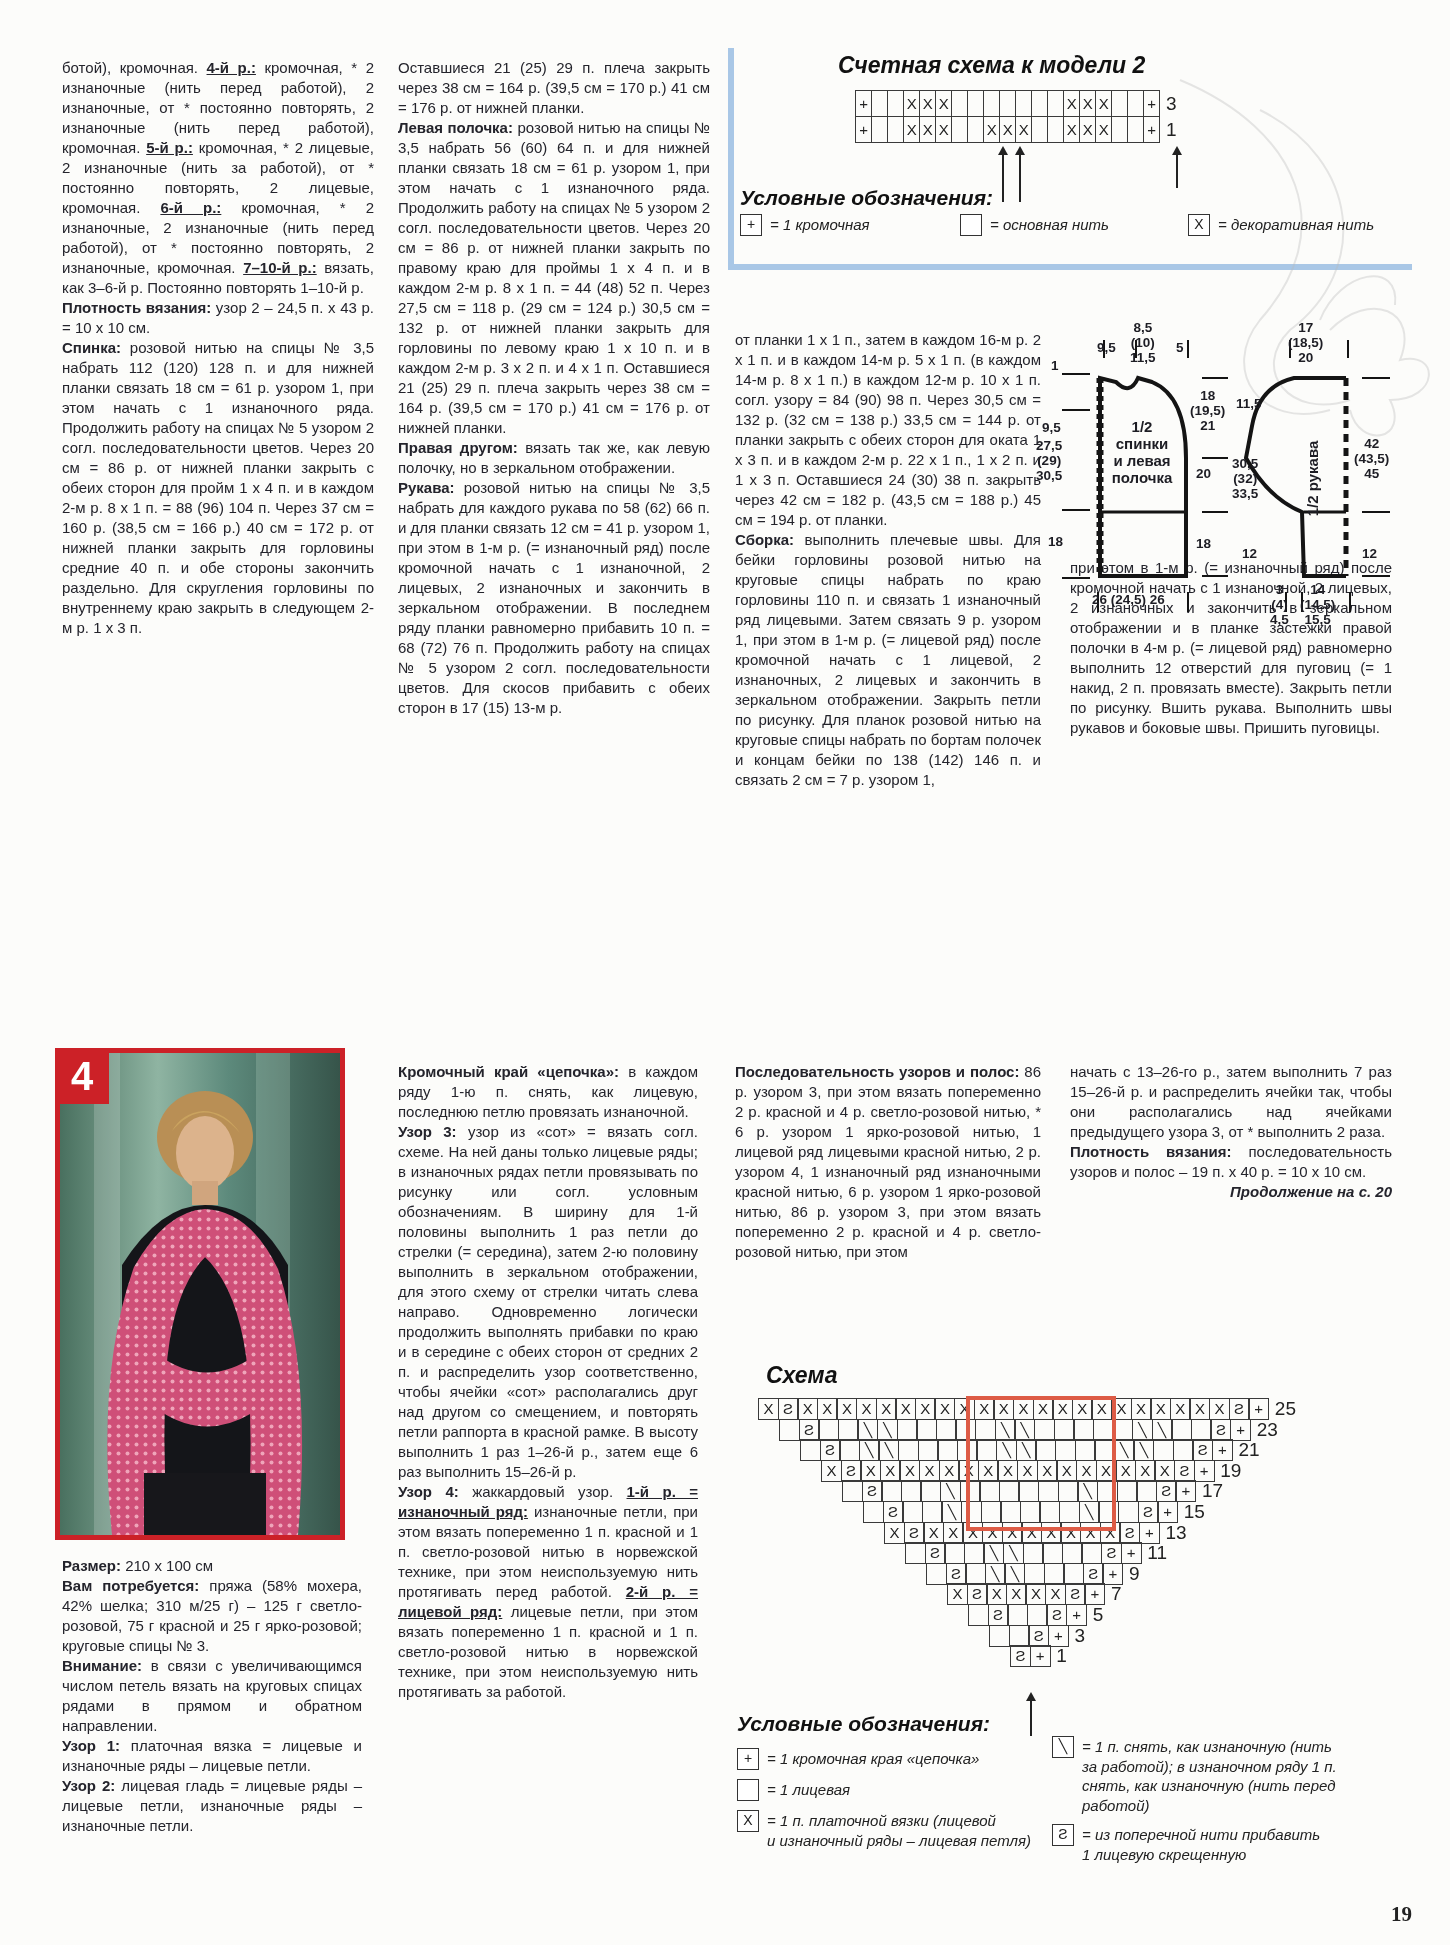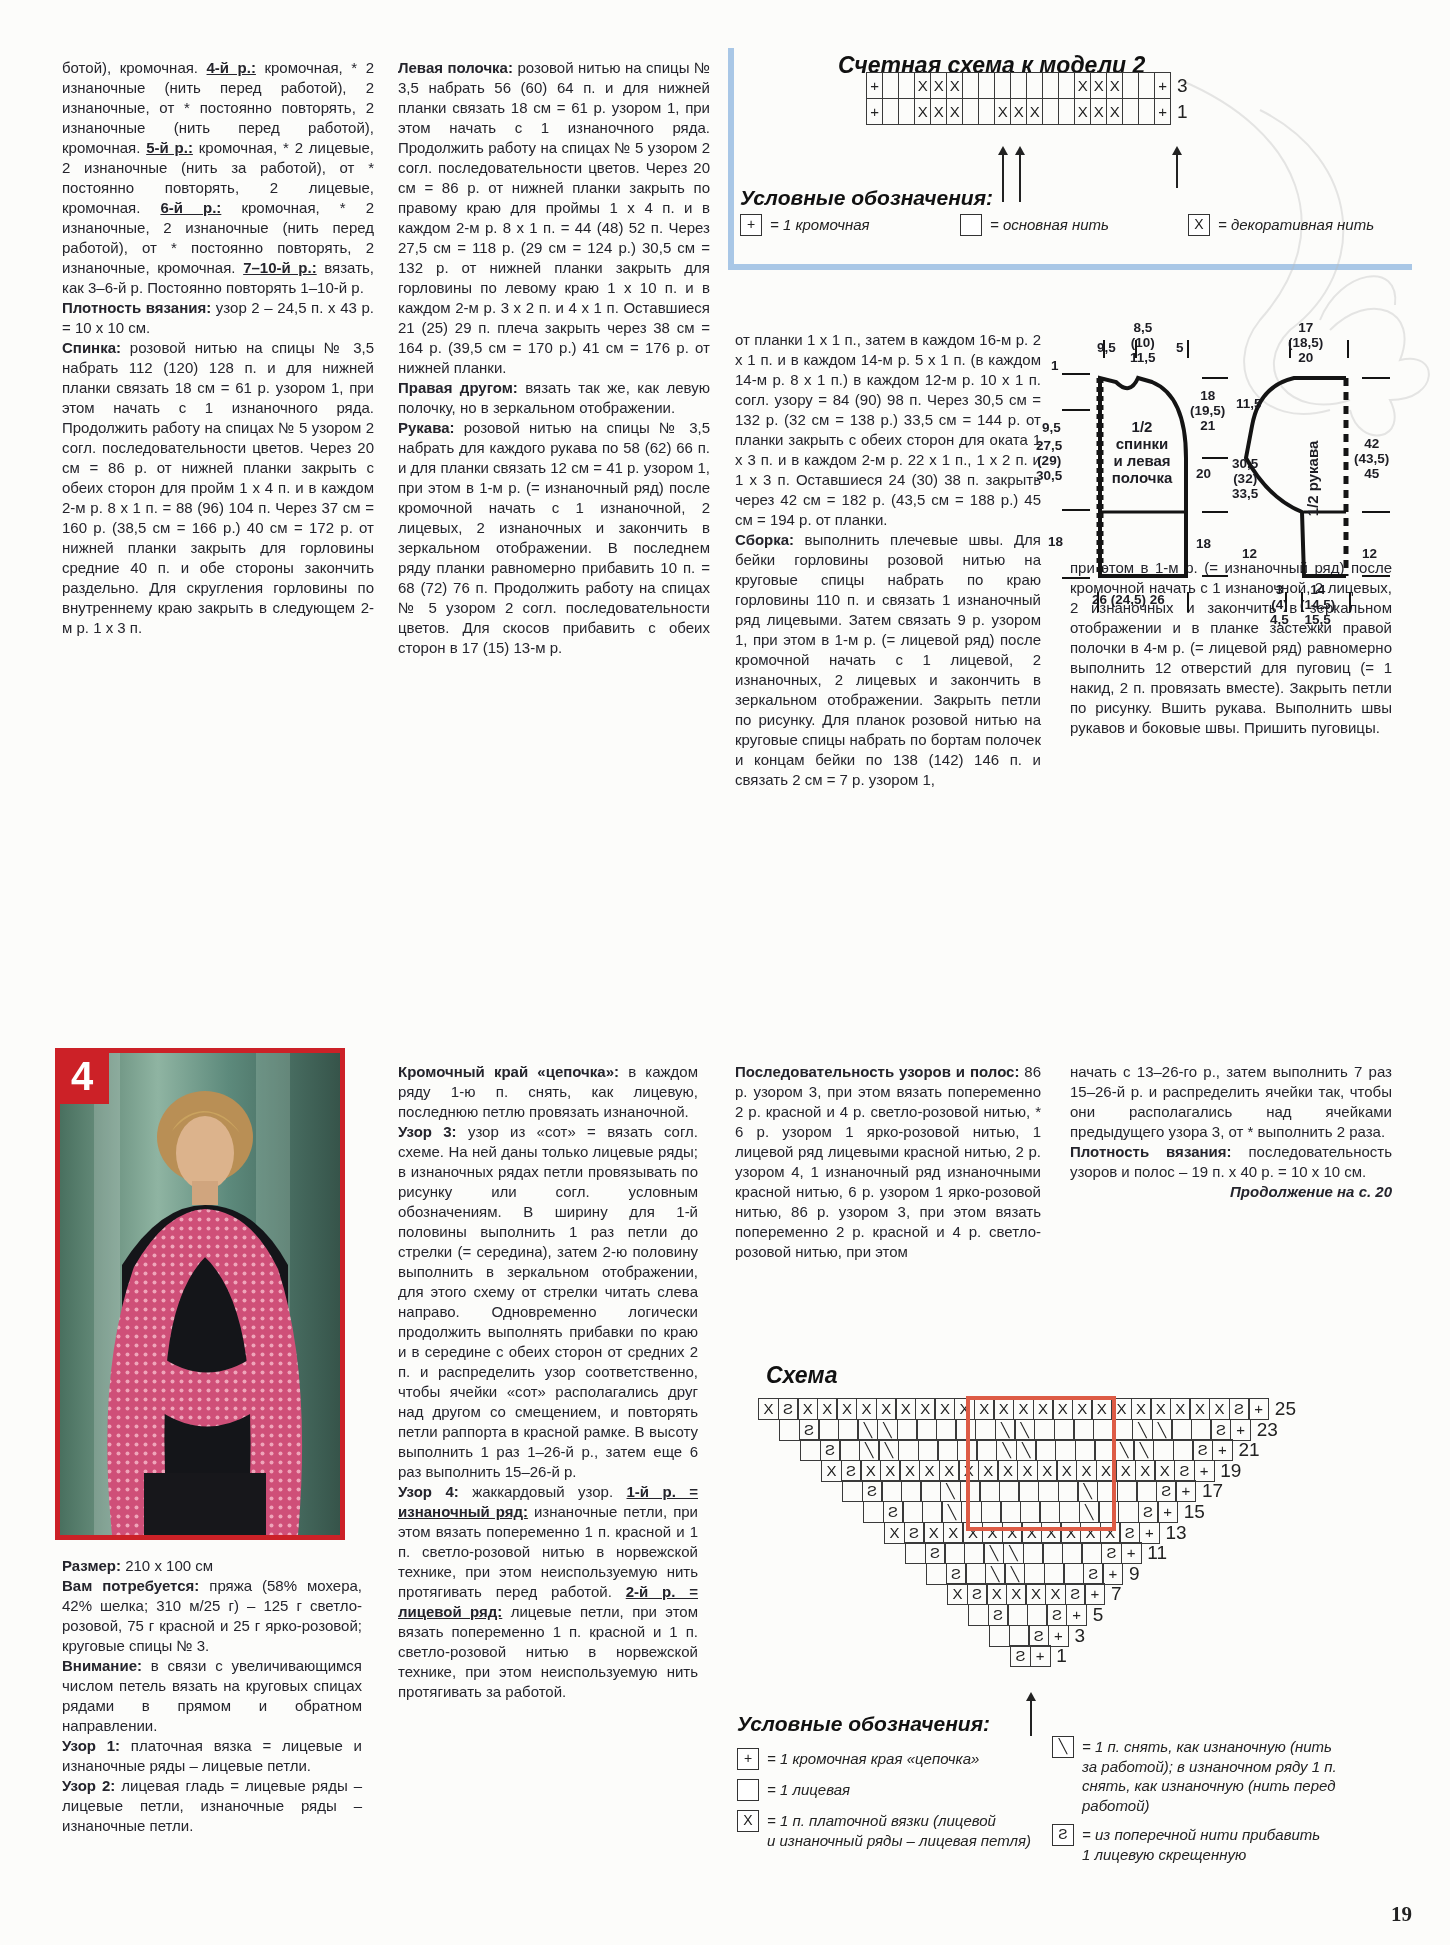--- a/index.html
+++ b/index.html
@@ -51,20 +51,21 @@
 <body>
 
 <div id="page">
 
   <div class="col" style="left:62px;top:58px;width:312px;" id="m2c1">
       <p class="para"><span>ботой), кромочная. </span><span class="useg">4-й р.:</span><span> кромочная, * 2 изнаночные (нить перед работой), 2 изнаночные, от * постоянно повторять, 2 изнаночные (нить перед работой), кромочная. </span><span class="useg">5-й р.:</span><span> кромочная, * 2 лицевые, 2 изнаночные (нить за работой), от * постоянно повторять, 2 лицевые, кромочная. </span><span class="useg">6-й р.:</span><span> кромочная, * 2 изнаночные, 2 изнаночные (нить перед работой), от * постоянно повторять, 2 изнаночные, кромочная. </span><span class="useg">7–10-й р.:</span><span> вязать, как 3–6-й р. Постоянно повторять 1–10-й р.</span></p>
       <p class="para"><b class="lead">Плотность вязания: </b><span>узор 2 – 24,5 п. х 43 р. = 10 х 10 см.</span></p>
       <p class="para"><b class="lead">Спинка: </b><span>розовой нитью на спицы № 3,5 набрать 112 (120) 128 п. и для нижней планки связать 18 см = 61 р. узором 1, при этом начать с 1 изнаночного ряда. Продолжить работу на спицах № 5 узором 2 согл. последовательности цветов. Через 20 см = 86 р. от нижней планки закрыть с обеих сторон для пройм 1 х 4 п. и в каждом 2-м р. 8 х 1 п. = 88 (96) 104 п. Через 37 см = 160 р. (38,5 см = 166 р.) 40 см = 172 р. от нижней планки закрыть для горловины средние 40 п. и обе стороны закончить раздельно. Для скругления горловины по внутреннему краю закрыть в следующем 2-м р. 1 х 3 п.</span></p>
     </div>
   <div class="col" style="left:398px;top:58px;width:312px;" id="m2c2">
+      <p class="para"><span>Оставшиеся 21 (25) 29 п. плеча закрыть через 38 см = 164 р. (39,5 см = 170 р.) 41 см = 176 р. от нижней планки.</span></p>
       <p class="para"><b class="lead">Левая полочка: </b><span>розовой нитью на спицы № 3,5 набрать 56 (60) 64 п. и для нижней планки связать 18 см = 61 р. узором 1, при этом начать с 1 изнаночного ряда. Продолжить работу на спицах № 5 узором 2 согл. последовательности цветов. Через 20 см = 86 р. от нижней планки закрыть по правому краю для проймы 1 х 4 п. и в каждом 2-м р. 8 х 1 п. = 44 (48) 52 п. Через 27,5 см = 118 р. (29 см = 124 р.) 30,5 см = 132 р. от нижней планки закрыть для горловины по левому краю 1 х 10 п. и в каждом 2-м р. 3 х 2 п. и 4 х 1 п. Оставшиеся 21 (25) 29 п. плеча закрыть через 38 см = 164 р. (39,5 см = 170 р.) 41 см = 176 р. от нижней планки.</span></p>
       <p class="para"><b class="lead">Правая другом: </b><span>вязать так же, как левую полочку, но в зеркальном отображении.</span></p>
       <p class="para"><b class="lead">Рукава: </b><span>розовой нитью на спицы № 3,5 набрать для каждого рукава по 58 (62) 66 п. и для планки связать 12 см = 41 р. узором 1, при этом в 1-м р. (= изнаночный ряд) после кромочной начать с 1 изнаночной, 2 лицевых, 2 изнаночных и закончить в зеркальном отображении. В последнем ряду планки равномерно прибавить 10 п. = 68 (72) 76 п. Продолжить работу на спицах № 5 узором 2 согл. последовательности цветов. Для скосов прибавить с обеих сторон в 17 (15) 13-м р.</span></p>
     </div>
   <div class="col" style="left:735px;top:330px;width:306px;" id="m2c3">
       <p class="para"><span>от планки 1 х 1 п., затем в каждом 16-м р. 2 х 1 п. и в каждом 14-м р. 5 х 1 п. (в каждом 14-м р. 8 х 1 п.) в каждом 12-м р. 10 х 1 п. согл. узору = 84 (90) 98 п. Через 30,5 см = 132 р. (32 см = 138 р.) 33,5 см = 144 р. от планки закрыть с обеих сторон для оката 1 х 3 п. и в каждом 2-м р. 22 х 1 п., 1 х 2 п. и 1 х 3 п. Оставшиеся 24 (30) 38 п. закрыть через 42 см = 182 р. (43,5 см = 188 р.) 45 см = 194 р. от планки.</span></p>
       <p class="para"><b class="lead">Сборка: </b><span>выполнить плечевые швы. Для бейки горловины розовой нитью на круговые спицы набрать по краю горловины 110 п. и связать 1 изнаночный ряд лицевыми. Затем связать 9 р. узором 1, при этом в 1-м р. (= лицевой ряд) после кромочной начать с 1 лицевой, 2 изнаночных, 2 лицевых и закончить в зеркальном отображении. Закрыть петли по рисунку. Для планок розовой нитью на круговые спицы набрать по бортам полочек и концам бейки по 138 (142) 146 п. и связать 2 см = 7 р. узором 1,</span></p>
     </div>
   <div class="col" style="left:1070px;top:558px;width:322px;" id="m2c4">
       <p class="para"><span>при этом в 1-м р. (= изнаночный ряд) после кромочной начать с 1 изнаночной, 2 лицевых, 2 изнаночных и закончить в зеркальном отображении и в планке застежки правой полочки в 4-м р. (= лицевой ряд) равномерно выполнить 12 отверстий для пуговиц (= 1 накид, 2 п. провязать вместе). Закрыть петли по рисунку. Вшить рукава. Выполнить швы рукавов и боковые швы. Пришить пуговицы.</span></p>
@@ -76,21 +77,21 @@
   <svg id="watermark" width="290" height="430" viewBox="0 0 290 430">
     <g fill="none" stroke="#b9b9b9" stroke-width="2">
       <path d="M40 10 C 160 60, 200 160, 120 250 C 80 300, 120 360, 190 340"></path>
       <path d="M120 40 C 220 90, 230 200, 150 260 C 110 300, 150 350, 210 330"></path>
       <path d="M190 260 C 230 220, 280 240, 260 290 C 300 280, 300 330, 250 330 C 270 370, 220 380, 210 340"></path>
       <path d="M180 250 C 200 200, 260 190, 255 235"></path>
     </g>
   </svg>
 
   <div class="hital" style="left:838px;top:52px;font-size:23px;">Счетная схема к модели 2</div>
-  <div class="grid" id="m2grid" style="left:855px;top:72px;margin-left:11px;">
+  <div class="grid" id="m2grid" style="left:855px;top:90px;">
       <div class="grow" style="height: 27px;"><span class="gcell" style="width: 17.4px; height: 27px; line-height: 25px;">+</span><span class="gcell" style="width: 17.4px; height: 27px; line-height: 25px;"></span><span class="gcell" style="width: 17.4px; height: 27px; line-height: 25px;"></span><span class="gcell" style="width: 17.4px; height: 27px; line-height: 25px;">X</span><span class="gcell" style="width: 17.4px; height: 27px; line-height: 25px;">X</span><span class="gcell" style="width: 17.4px; height: 27px; line-height: 25px;">X</span><span class="gcell" style="width: 17.4px; height: 27px; line-height: 25px;"></span><span class="gcell" style="width: 17.4px; height: 27px; line-height: 25px;"></span><span class="gcell" style="width: 17.4px; height: 27px; line-height: 25px;"></span><span class="gcell" style="width: 17.4px; height: 27px; line-height: 25px;"></span><span class="gcell" style="width: 17.4px; height: 27px; line-height: 25px;"></span><span class="gcell" style="width: 17.4px; height: 27px; line-height: 25px;"></span><span class="gcell" style="width: 17.4px; height: 27px; line-height: 25px;"></span><span class="gcell" style="width: 17.4px; height: 27px; line-height: 25px;">X</span><span class="gcell" style="width: 17.4px; height: 27px; line-height: 25px;">X</span><span class="gcell" style="width: 17.4px; height: 27px; line-height: 25px;">X</span><span class="gcell" style="width: 17.4px; height: 27px; line-height: 25px;"></span><span class="gcell" style="width: 17.4px; height: 27px; line-height: 25px;"></span><span class="gcell" style="width: 17.4px; height: 27px; line-height: 25px;">+</span><span class="gnum" style="line-height: 27px;">3</span></div>
       <div class="grow" style="height: 27px;"><span class="gcell" style="width: 17.4px; height: 27px; line-height: 25px;">+</span><span class="gcell" style="width: 17.4px; height: 27px; line-height: 25px;"></span><span class="gcell" style="width: 17.4px; height: 27px; line-height: 25px;"></span><span class="gcell" style="width: 17.4px; height: 27px; line-height: 25px;">X</span><span class="gcell" style="width: 17.4px; height: 27px; line-height: 25px;">X</span><span class="gcell" style="width: 17.4px; height: 27px; line-height: 25px;">X</span><span class="gcell" style="width: 17.4px; height: 27px; line-height: 25px;"></span><span class="gcell" style="width: 17.4px; height: 27px; line-height: 25px;"></span><span class="gcell" style="width: 17.4px; height: 27px; line-height: 25px;">X</span><span class="gcell" style="width: 17.4px; height: 27px; line-height: 25px;">X</span><span class="gcell" style="width: 17.4px; height: 27px; line-height: 25px;">X</span><span class="gcell" style="width: 17.4px; height: 27px; line-height: 25px;"></span><span class="gcell" style="width: 17.4px; height: 27px; line-height: 25px;"></span><span class="gcell" style="width: 17.4px; height: 27px; line-height: 25px;">X</span><span class="gcell" style="width: 17.4px; height: 27px; line-height: 25px;">X</span><span class="gcell" style="width: 17.4px; height: 27px; line-height: 25px;">X</span><span class="gcell" style="width: 17.4px; height: 27px; line-height: 25px;"></span><span class="gcell" style="width: 17.4px; height: 27px; line-height: 25px;"></span><span class="gcell" style="width: 17.4px; height: 27px; line-height: 25px;">+</span><span class="gnum" style="line-height: 27px;">1</span></div>
     </div>
   <div id="m2arrows" style="position:absolute;left:855px;top:138px;width:331px;height:66px;">
       <div class="varrow" style="left: 146.9px; top: 12px; height: 52px;"></div>
       <div class="varrow" style="left: 164.3px; top: 12px; height: 52px;"></div>
       <div class="varrow" style="left: 320.9px; top: 12px; height: 38px;"></div>
     </div>
 
   <div class="hital" style="left:740px;top:186px;font-size:21px;">Условные обозначения:</div>

